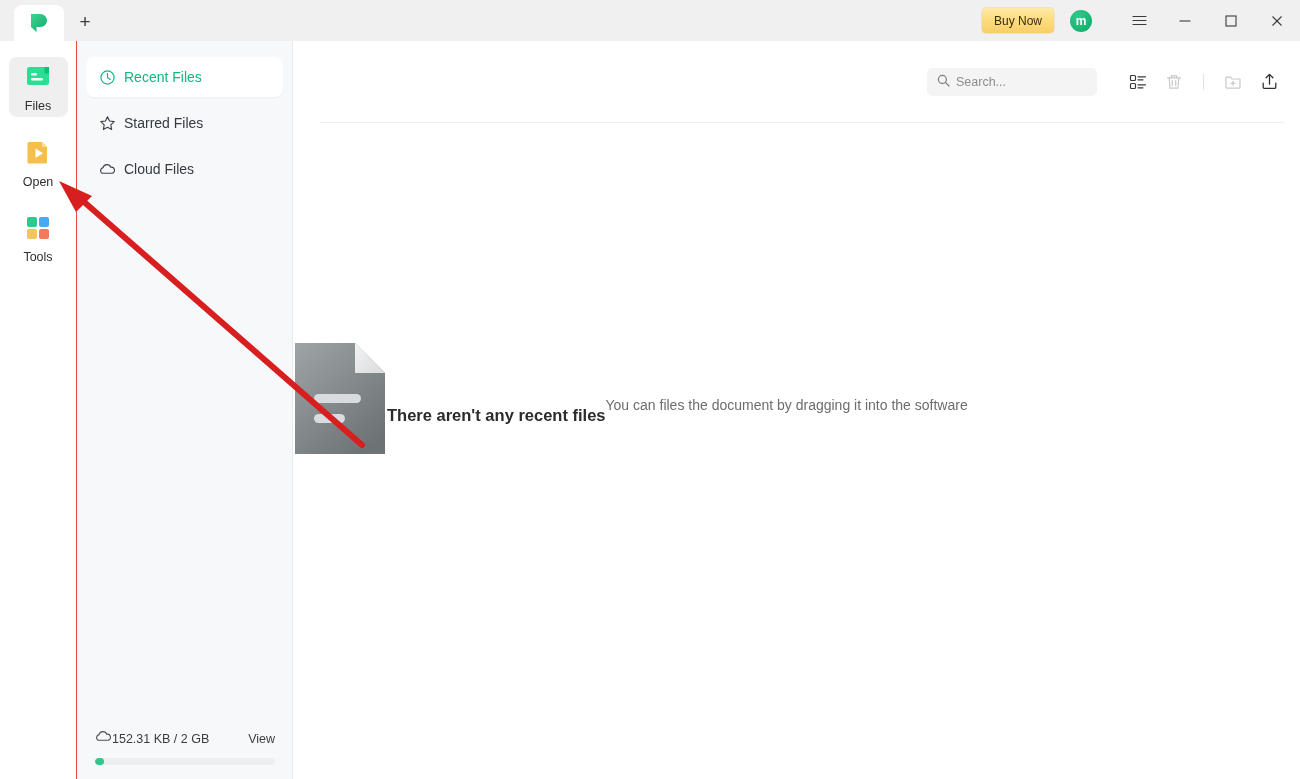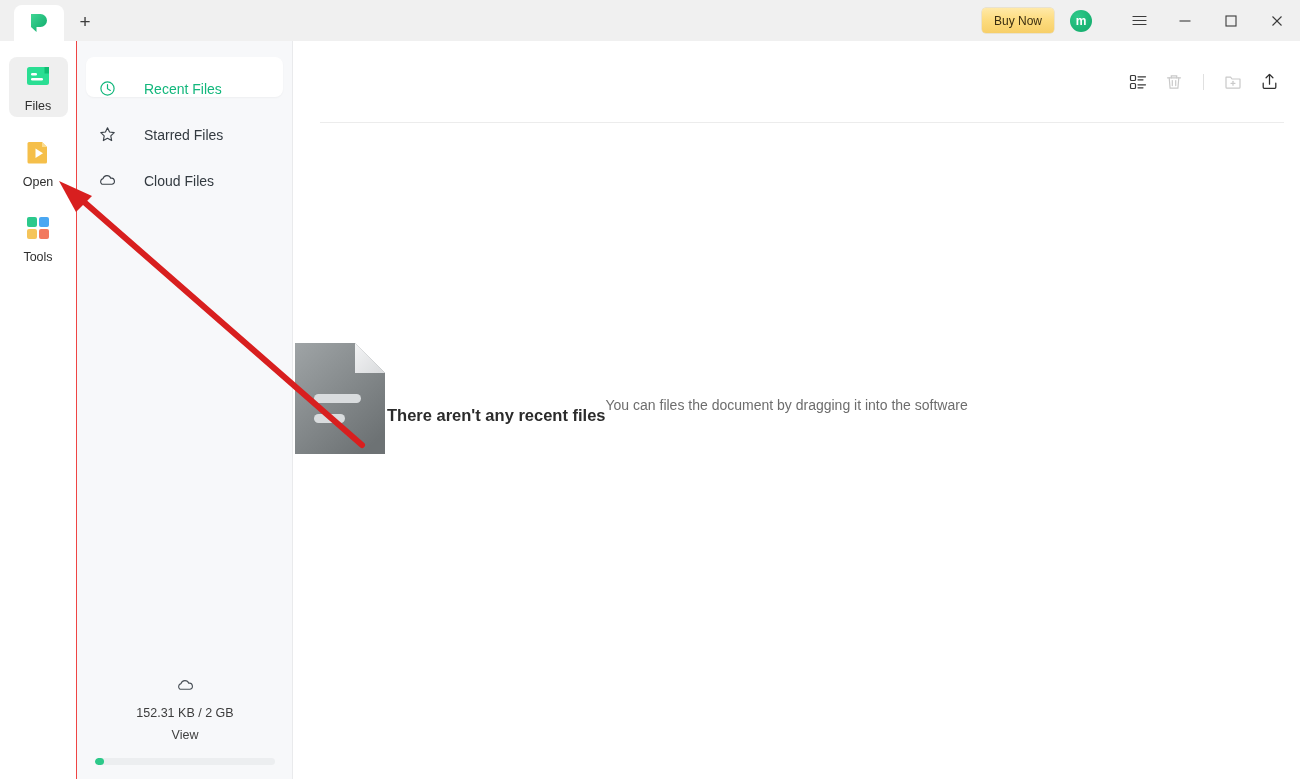--- a/index.html
+++ b/index.html
@@ -74,33 +74,33 @@
   .rail-label { font-size: 12.5px; color: #2f2f2f; }
 
   
   .navpanel {
     position: absolute; left: 77px; top: 41px; width: 216px; height: 738px;
     background: #f7f8fa; border-right: 1px solid #e9eaec;
   }
   .nav-list { padding: 16px 9px 0 9px; }
   .nav-item {
     height: 40px; border-radius: 8px;
-    display: flex; align-items: flex-end; gap: 28px;
+    display: flex; align-items: center; gap: 8px;
     padding: 0 13px; margin-bottom: 6px;
     font-size: 14px; color: #333a40; cursor: pointer;
   }
   .nav-item.active { background: #ffffff; color: #12b77c; font-weight: normal;
     box-shadow: 0 1px 2px rgba(0,0,0,.04); }
   .nav-ico { width: 17px; height: 17px; display: block; flex: 0 0 17px; }
 
   
   .storage {
     position: absolute; left: 0; bottom: 0; width: 216px; padding: 0 18px 14px 18px;
   }
-  .storage-row { display: flex; align-items: center; gap: 8px; margin-bottom: 16px; flex-direction: column; }
+  .storage-row { display: flex; align-items: center; margin-bottom: 9px; }
   .storage-text { font-size: 12.5px; color: #3c3c3c; flex: 1; }
   .storage-view { font-size: 12.5px; color: #404040; cursor: pointer; }
   .bar { height: 7px; border-radius: 4px; background: #eceef0; position: relative; overflow: hidden; }
   .bar-fill { position: absolute; left:0; top:0; bottom:0; width: 9px;
     border-radius: 4px; background: #2dc98a; }
 
   
   .main { position: absolute; left: 293px; top: 41px; right: 0; bottom: 0; background: #fff; }
   .main-toolbar {
     position: absolute; left: 0; top: 0; right: 0; height: 81px;
@@ -281,20 +281,29 @@
       <div class="bar">
         <div class="bar-fill"></div>
       </div>
     </div>
   </div>
 
   <div class="main">
 
     <div class="main-toolbar">
 
+      <div class="search-box">
+        <span>
+          <svg width="13" height="13" viewBox="0 0 13 13">
+            <circle cx="5.4" cy="5.4" r="4" fill="none" stroke="#7c7c7c" stroke-width="1.2"></circle>
+            <line x1="8.4" y1="8.4" x2="12" y2="12" stroke="#7c7c7c" stroke-width="1.2" stroke-linecap="round"></line>
+          </svg>
+        </span>
+        <input class="search-input" type="text" placeholder="Search..." style="">
+      </div>
 
       <div class="tool-btn">
         <svg width="18" height="18" viewBox="0 0 18 18">
           <rect x="1.5" y="2.5" width="5" height="5" rx="1" fill="none" stroke="#3a3a3a" stroke-width="1.2"></rect>
           <rect x="1.5" y="10.5" width="5" height="5" rx="1" fill="none" stroke="#3a3a3a" stroke-width="1.2"></rect>
           <g stroke="#3a3a3a" stroke-width="1.2" stroke-linecap="round">
             <line x1="9" y1="3.8" x2="16.5" y2="3.8"></line>
             <line x1="9" y1="6.8" x2="14" y2="6.8"></line>
             <line x1="9" y1="11.8" x2="16.5" y2="11.8"></line>
             <line x1="9" y1="14.8" x2="14" y2="14.8"></line>

